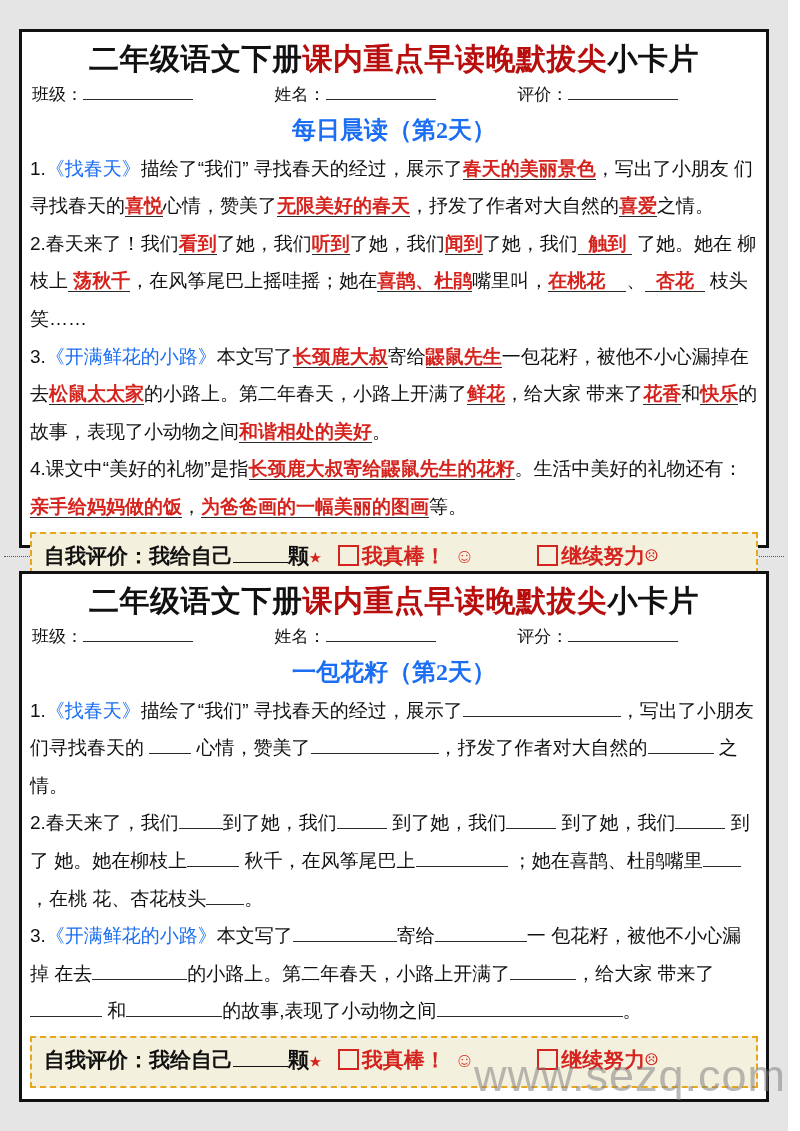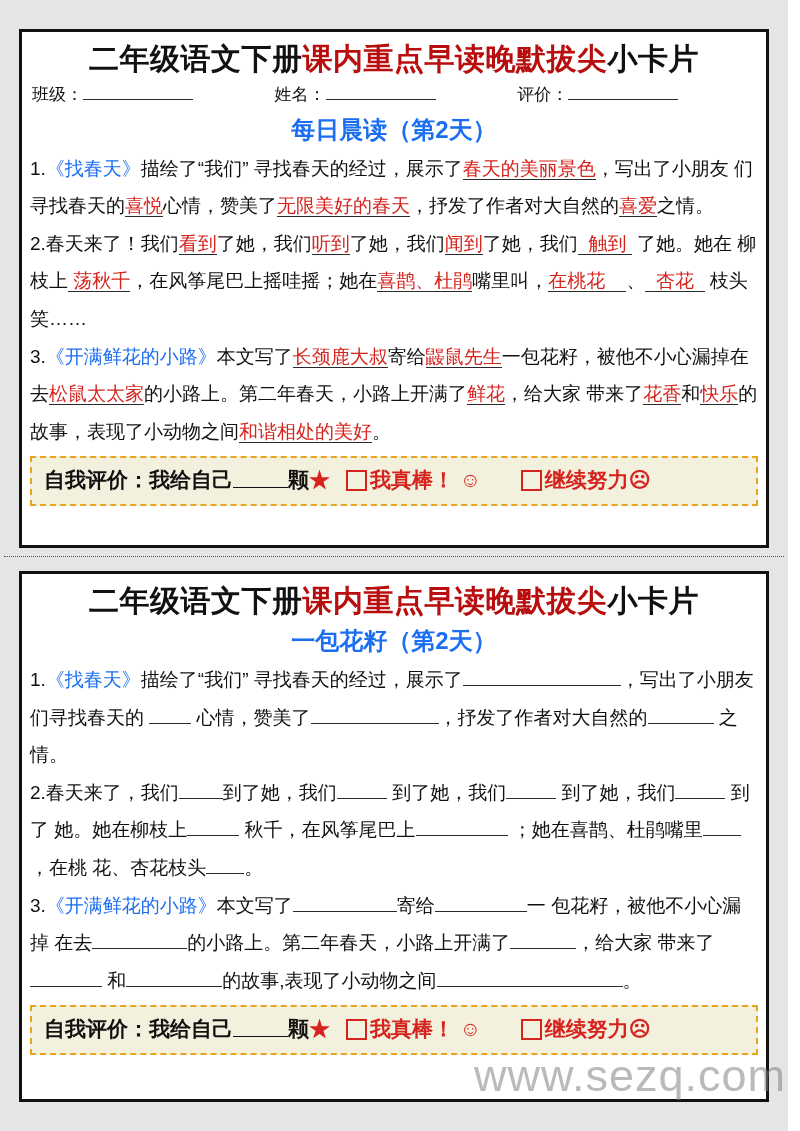--- a/index.html
+++ b/index.html
@@ -39,34 +39,35 @@
     font-family:Liberation Mono, monospace;
   }
 
   .section-heading {
     text-align:center;
     font-size:24px;
     font-weight:bold;
     color:#1b6ef2;
     line-height:1.5;
     margin-bottom:2px;
+    font-family:Liberation Serif, serif;
   }
 
   .item {
     font-size:19px;
     line-height:1.98;
     color:#111;
     text-align:left;
   }
 
   
   .seg-n  { color:#111; white-space:pre-wrap; }
   .seg-bl { color:#1b6ef2; white-space:pre-wrap; }
   .seg-tr { color:#b80f0e; white-space:pre-wrap; }
-  .seg-rd { color:#d5231d; border-bottom:1.6px solid #2a2a2a; white-space:pre-wrap; }
+  .seg-rd { color:#d5231d; border-bottom:1.6px solid #2a2a2a; white-space:pre-wrap;font-weight:bold; }
   .seg-rp { color:#d5231d; white-space:pre-wrap; }
   .seg-gap {
     display:inline-block;
     border-bottom:1.6px solid #2a2a2a;
     height:1.05em;
     vertical-align:baseline;
   }
   .seg-cb {
     display:inline-block;
     width:21px; height:21px;
@@ -77,20 +78,21 @@
 
   .eval-box {
     margin-top:6px;
     border:2px dashed #e8a61d;
     background:#f4f0de;
     padding:7px 10px 9px 12px;
     font-size:21px;
     font-weight:bold;
     line-height:1.4;
     white-space:nowrap;
+    font-family:Liberation Mono, monospace;
   }
   .eval-box .seg-gap { border-bottom-color:#111; }
 
   .watermark {
     position:absolute;
     right:2px;
     top:1050px;
     font-size:45px;
     color:rgba(130,130,130,0.55);
     letter-spacing:1px;
@@ -106,28 +108,30 @@
 <div class="page">
 
   <div class="card card-morning">
     <div class="card-title"><span class="seg-n">二年级语文下册</span><span class="seg-tr">课内重点早读晚默拔尖</span><span class="seg-n">小卡片</span></div>
     <div class="info-line"><span class="seg-n">班级：</span><span class="seg-gap" style="width: 110px;"></span><span class="seg-n">        姓名：</span><span class="seg-gap" style="width: 110px;"></span><span class="seg-n">        评价：</span><span class="seg-gap" style="width: 110px;"></span></div>
     <div class="section-heading">每日晨读（第2天）</div>
 
     <div class="item"><span class="seg-n">1.</span><span class="seg-bl">《找春天》</span><span class="seg-n">描绘了“我们” 寻找春天的经过，展示了</span><span class="seg-rd">春天的美丽景色</span><span class="seg-n">，写出了小朋友 们寻找春天的</span><span class="seg-rd">喜悦</span><span class="seg-n">心情，赞美了</span><span class="seg-rd">无限美好的春天</span><span class="seg-n">，抒发了作者对大自然的</span><span class="seg-rd">喜爱</span><span class="seg-n">之情。</span></div>
     <div class="item"><span class="seg-n">2.春天来了！我们</span><span class="seg-rd">看到</span><span class="seg-n">了她，我们</span><span class="seg-rd">听到</span><span class="seg-n">了她，我们</span><span class="seg-rd">闻到</span><span class="seg-n">了她，我们</span><span class="seg-rd">  触到 </span><span class="seg-n"> 了她。她在 柳枝上</span><span class="seg-rd"> 荡秋千</span><span class="seg-n">，在风筝尾巴上摇哇摇；她在</span><span class="seg-rd">喜鹊、杜鹃</span><span class="seg-n">嘴里叫，</span><span class="seg-rd">在桃花    </span><span class="seg-n">、</span><span class="seg-rd">  杏花  </span><span class="seg-n"> 枝头笑……</span></div>
     <div class="item"><span class="seg-n">3.</span><span class="seg-bl">《开满鲜花的小路》</span><span class="seg-n">本文写了</span><span class="seg-rd">长颈鹿大叔</span><span class="seg-n">寄给</span><span class="seg-rd">鼹鼠先生</span><span class="seg-n">一包花籽，被他不小心漏掉在 去</span><span class="seg-rd">松鼠太太家</span><span class="seg-n">的小路上。第二年春天，小路上开满了</span><span class="seg-rd">鲜花</span><span class="seg-n">，给大家 带来了</span><span class="seg-rd">花香</span><span class="seg-n">和</span><span class="seg-rd">快乐</span><span class="seg-n">的 故事，表现了小动物之间</span><span class="seg-rd">和谐相处的美好</span><span class="seg-n">。</span></div>
+    <div class="item"><span class="seg-n">4.课文中“美好的礼物”是指</span><span class="seg-rd">长颈鹿大叔寄给鼹鼠先生的花籽</span><span class="seg-n">。生活中美好的礼物还有： </span><span class="seg-rd">亲手给妈妈做的饭</span><span class="seg-n">，</span><span class="seg-rd">为爸爸画的一幅美丽的图画</span><span class="seg-n">等。</span></div>
 
     <div class="eval-box"><span class="seg-n">自我评价：我给自己</span><span class="seg-gap" style="width: 55px;"></span><span class="seg-n">颗</span><span class="seg-rp">★</span><span class="seg-cb"></span><span class="seg-rp">我真棒！</span><span class="seg-rp"> ☺</span><span class="seg-n">    </span><span class="seg-cb"></span><span class="seg-rp">继续努力</span><span class="seg-rp">☹</span></div>
   </div>
 
   <div class="divider"></div>
 
   <div class="card card-evening">
     <div class="card-title"><span class="seg-n">二年级语文下册</span><span class="seg-tr">课内重点早读晚默拔尖</span><span class="seg-n">小卡片</span></div>
+    <div class="info-line"><span class="seg-n">班级：</span><span class="seg-gap" style="width: 110px;"></span><span class="seg-n">        姓名：</span><span class="seg-gap" style="width: 110px;"></span><span class="seg-n">        评分：</span><span class="seg-gap" style="width: 110px;"></span></div>
     <div class="section-heading">一包花籽（第2天）</div>
 
     <div class="item"><span class="seg-n">1.</span><span class="seg-bl">《找春天》</span><span class="seg-n">描绘了“我们” 寻找春天的经过，展示了</span><span class="seg-gap" style="width: 158px;"></span><span class="seg-n">，写出了小朋友 们寻找春天的 </span><span class="seg-gap" style="width: 42px;"></span><span class="seg-n"> 心情，赞美了</span><span class="seg-gap" style="width: 128px;"></span><span class="seg-n">，抒发了作者对大自然的</span><span class="seg-gap" style="width: 66px;"></span><span class="seg-n"> 之情。</span></div>
     <div class="item"><span class="seg-n">2.春天来了，我们</span><span class="seg-gap" style="width: 44px;"></span><span class="seg-n">到了她，我们</span><span class="seg-gap" style="width: 50px;"></span><span class="seg-n"> 到了她，我们</span><span class="seg-gap" style="width: 50px;"></span><span class="seg-n"> 到了她，我们</span><span class="seg-gap" style="width: 50px;"></span><span class="seg-n"> 到了 她。她在柳枝上</span><span class="seg-gap" style="width: 52px;"></span><span class="seg-n"> 秋千，在风筝尾巴上</span><span class="seg-gap" style="width: 92px;"></span><span class="seg-n"> ；她在喜鹊、杜鹃嘴里</span><span class="seg-gap" style="width: 38px;"></span><span class="seg-n"> ，在桃 花、杏花枝头</span><span class="seg-gap" style="width: 38px;"></span><span class="seg-n">。</span></div>
     <div class="item"><span class="seg-n">3.</span><span class="seg-bl">《开满鲜花的小路》</span><span class="seg-n">本文写了</span><span class="seg-gap" style="width: 104px;"></span><span class="seg-n">寄给</span><span class="seg-gap" style="width: 92px;"></span><span class="seg-n">一 包花籽，被他不小心漏掉 在去</span><span class="seg-gap" style="width: 95px;"></span><span class="seg-n">的小路上。第二年春天，小路上开满了</span><span class="seg-gap" style="width: 66px;"></span><span class="seg-n">，给大家 带来了</span><span class="seg-gap" style="width: 72px;"></span><span class="seg-n"> 和</span><span class="seg-gap" style="width: 96px;"></span><span class="seg-n">的故事,表现了小动物之间</span><span class="seg-gap" style="width: 186px;"></span><span class="seg-n">。</span></div>
 
     <div class="eval-box"><span class="seg-n">自我评价：我给自己</span><span class="seg-gap" style="width: 55px;"></span><span class="seg-n">颗</span><span class="seg-rp">★</span><span class="seg-cb"></span><span class="seg-rp">我真棒！</span><span class="seg-rp"> ☺</span><span class="seg-n">    </span><span class="seg-cb"></span><span class="seg-rp">继续努力</span><span class="seg-rp">☹</span></div>
   </div>
 
   <div class="watermark">www.sezq.com</div>

